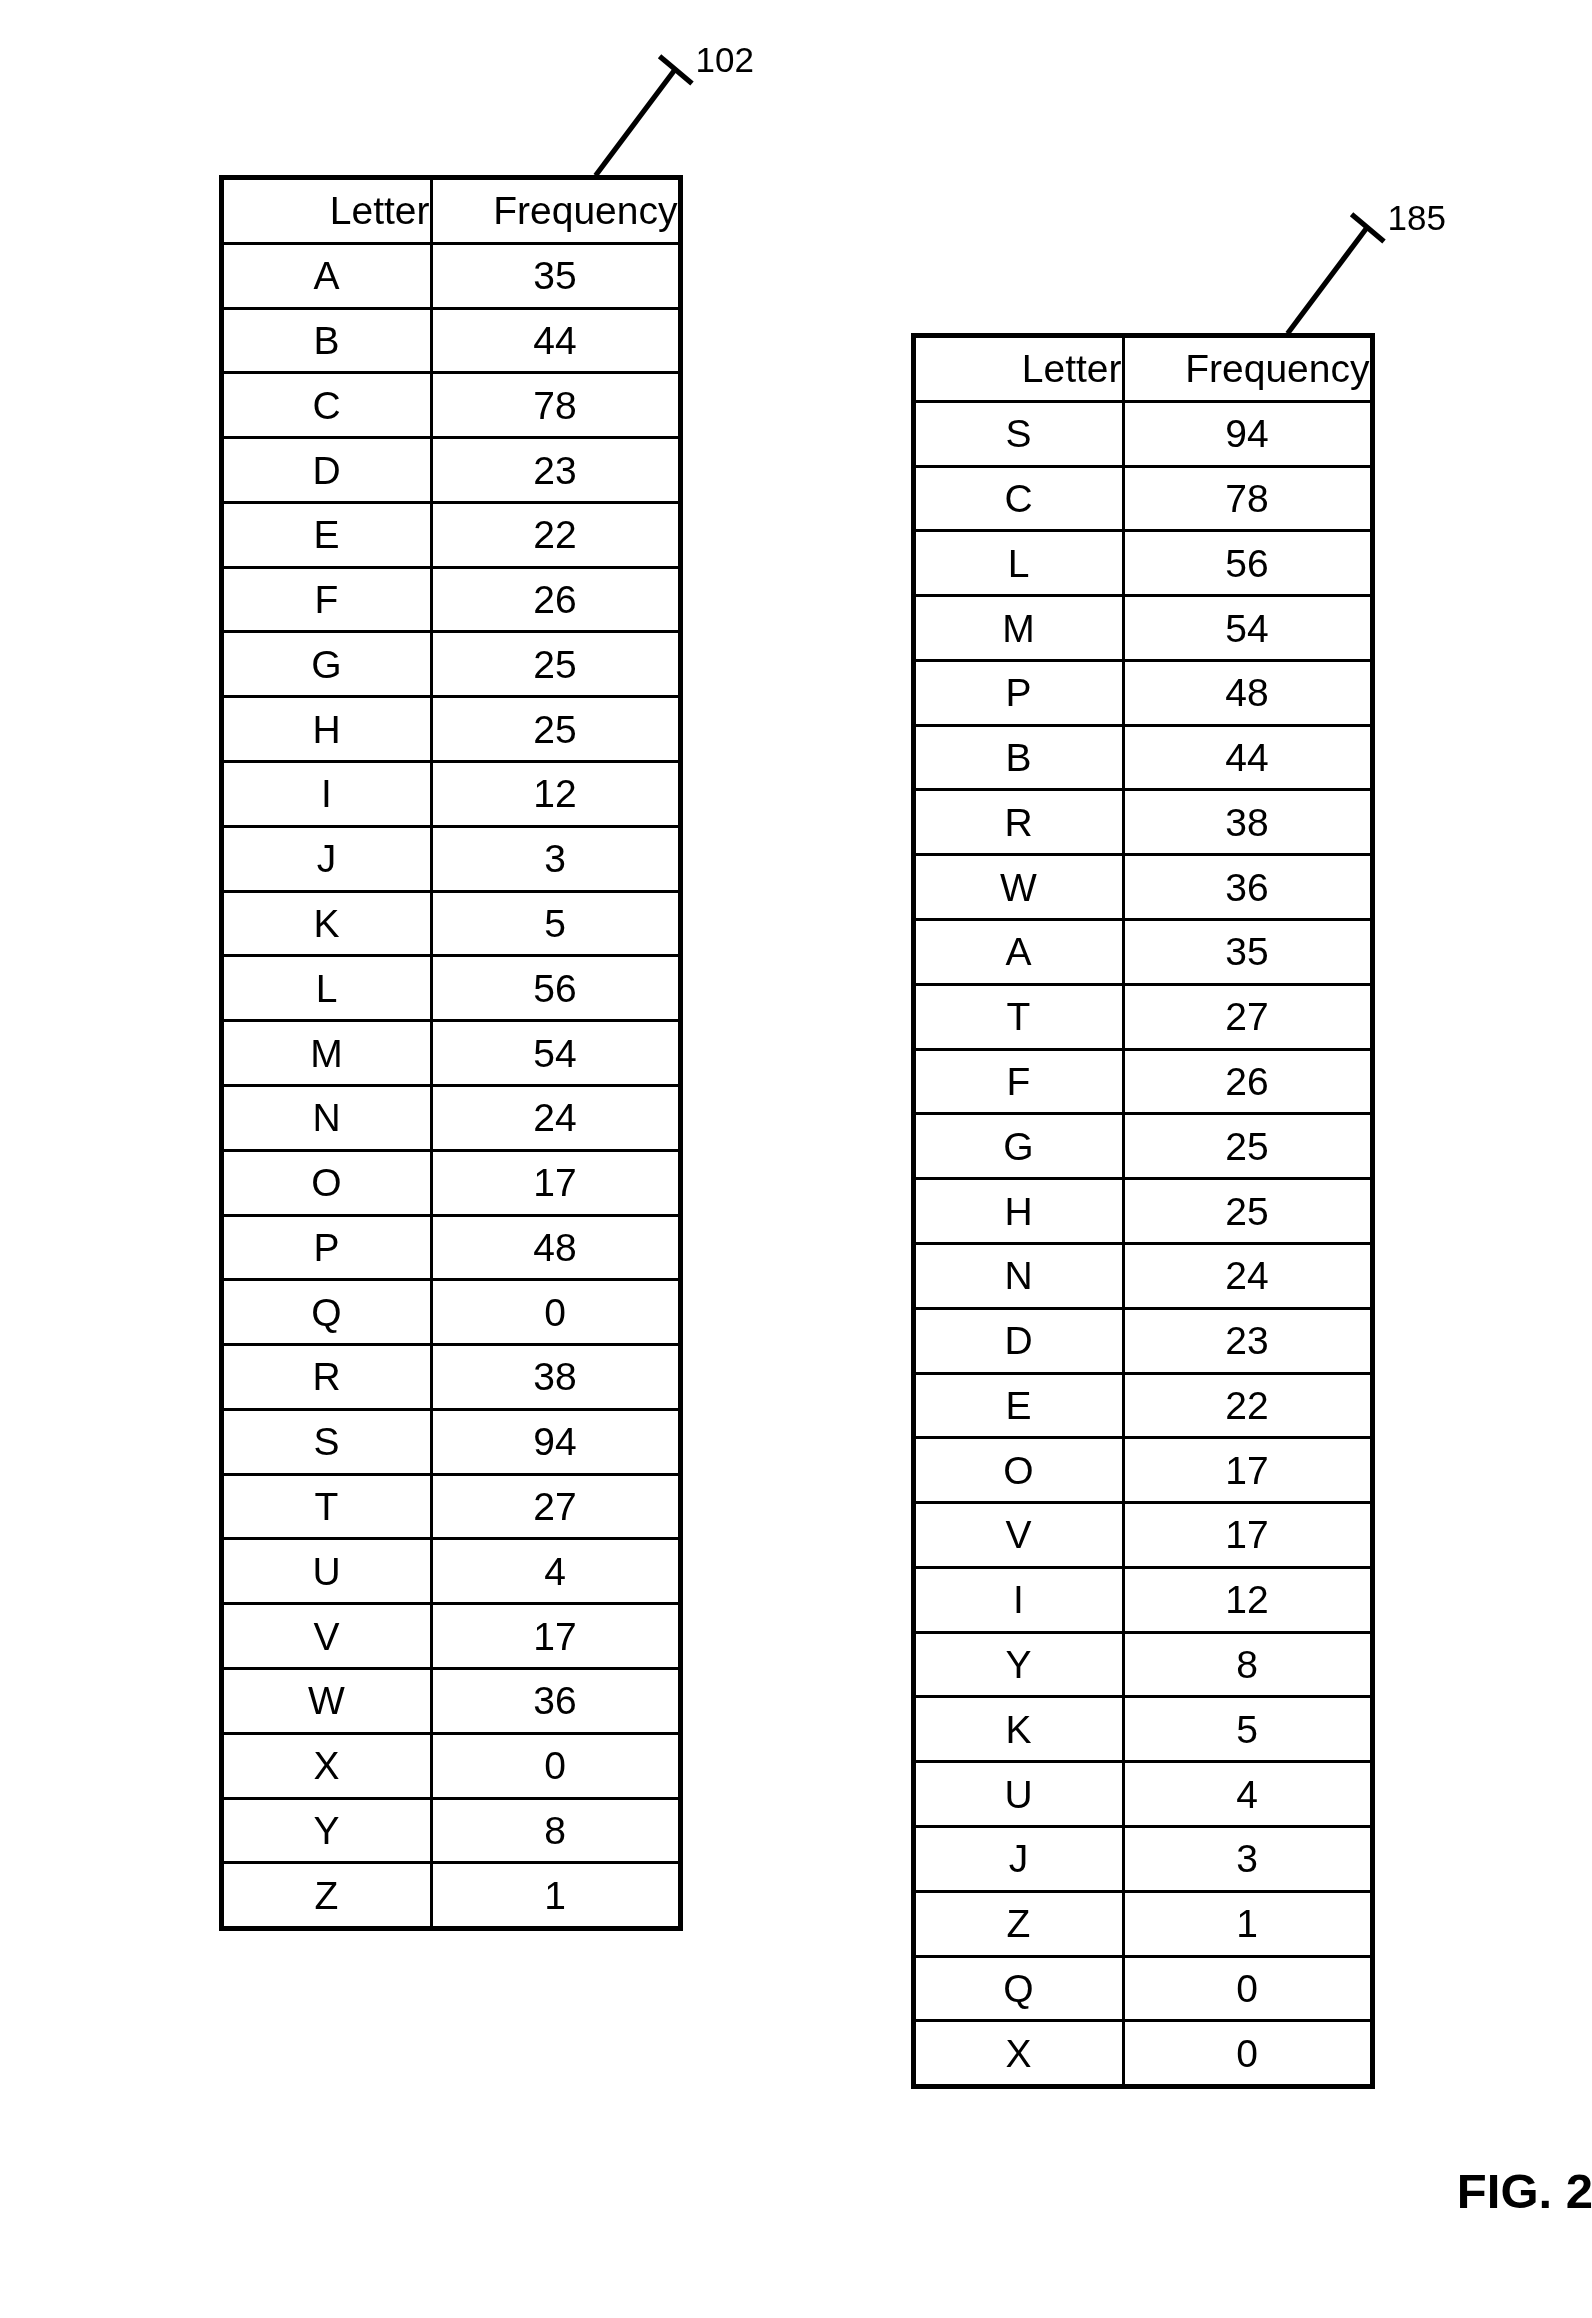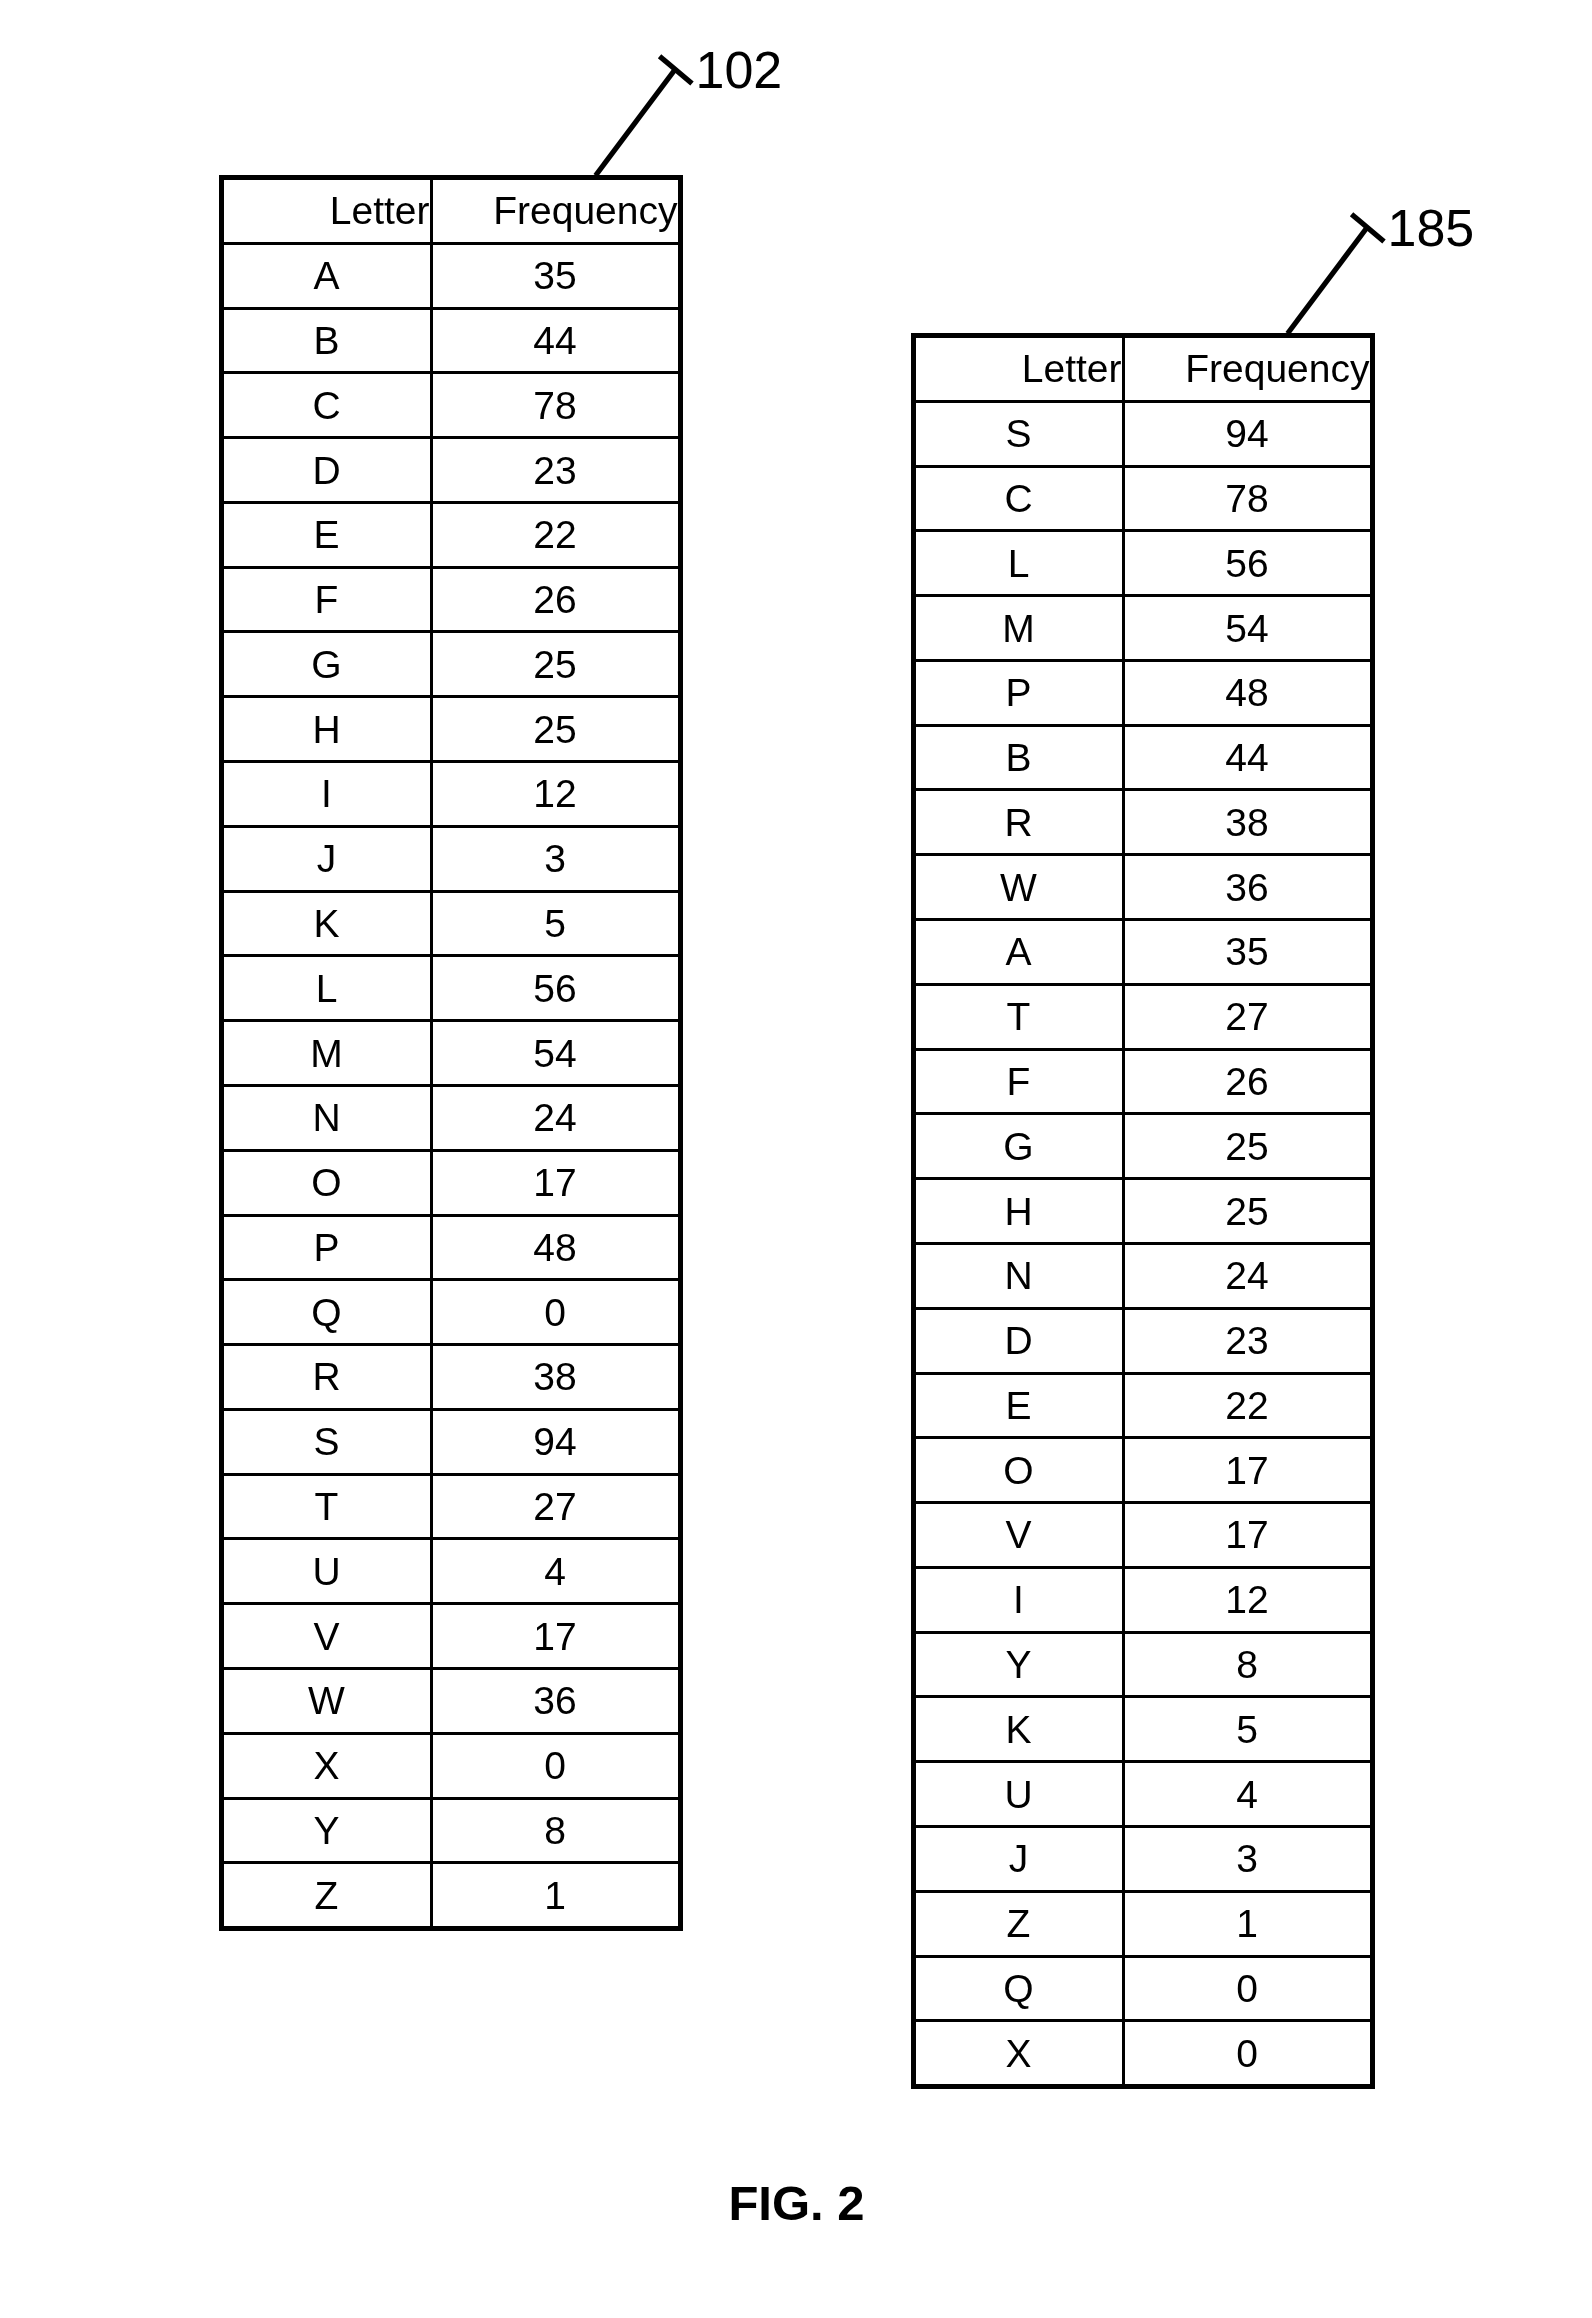--- a/index.html
+++ b/index.html
@@ -42,38 +42,38 @@
     font-weight: 400;
   }
   table.freq th {
     font-weight: 400;
     text-align: right;
   }
   .col-letter  { width: 206px; }
   .col-freq    { width: 245px; margin-left: 22px; }
   .callout {
     position: absolute;
-    font-size: 52px;
+    font-size: 35px;
     pointer-events: none;
     text-decoration: underline;
   }
   .callout svg {
     position: absolute;
     overflow: visible;
   }
   .callout-text {
     position: absolute;
     white-space: nowrap;
   }
   .fig-caption {
     position: absolute;
-    bottom: 88px;
+    bottom: 100px;
     left: 0;
     right: 0;
-    text-align: center;
+    text-align: right;
     font-size: 49px;
     font-weight: 700;
   }
 </style>
 </head>
 <body>
 
 <div class="page">
   <div class="content">
 

